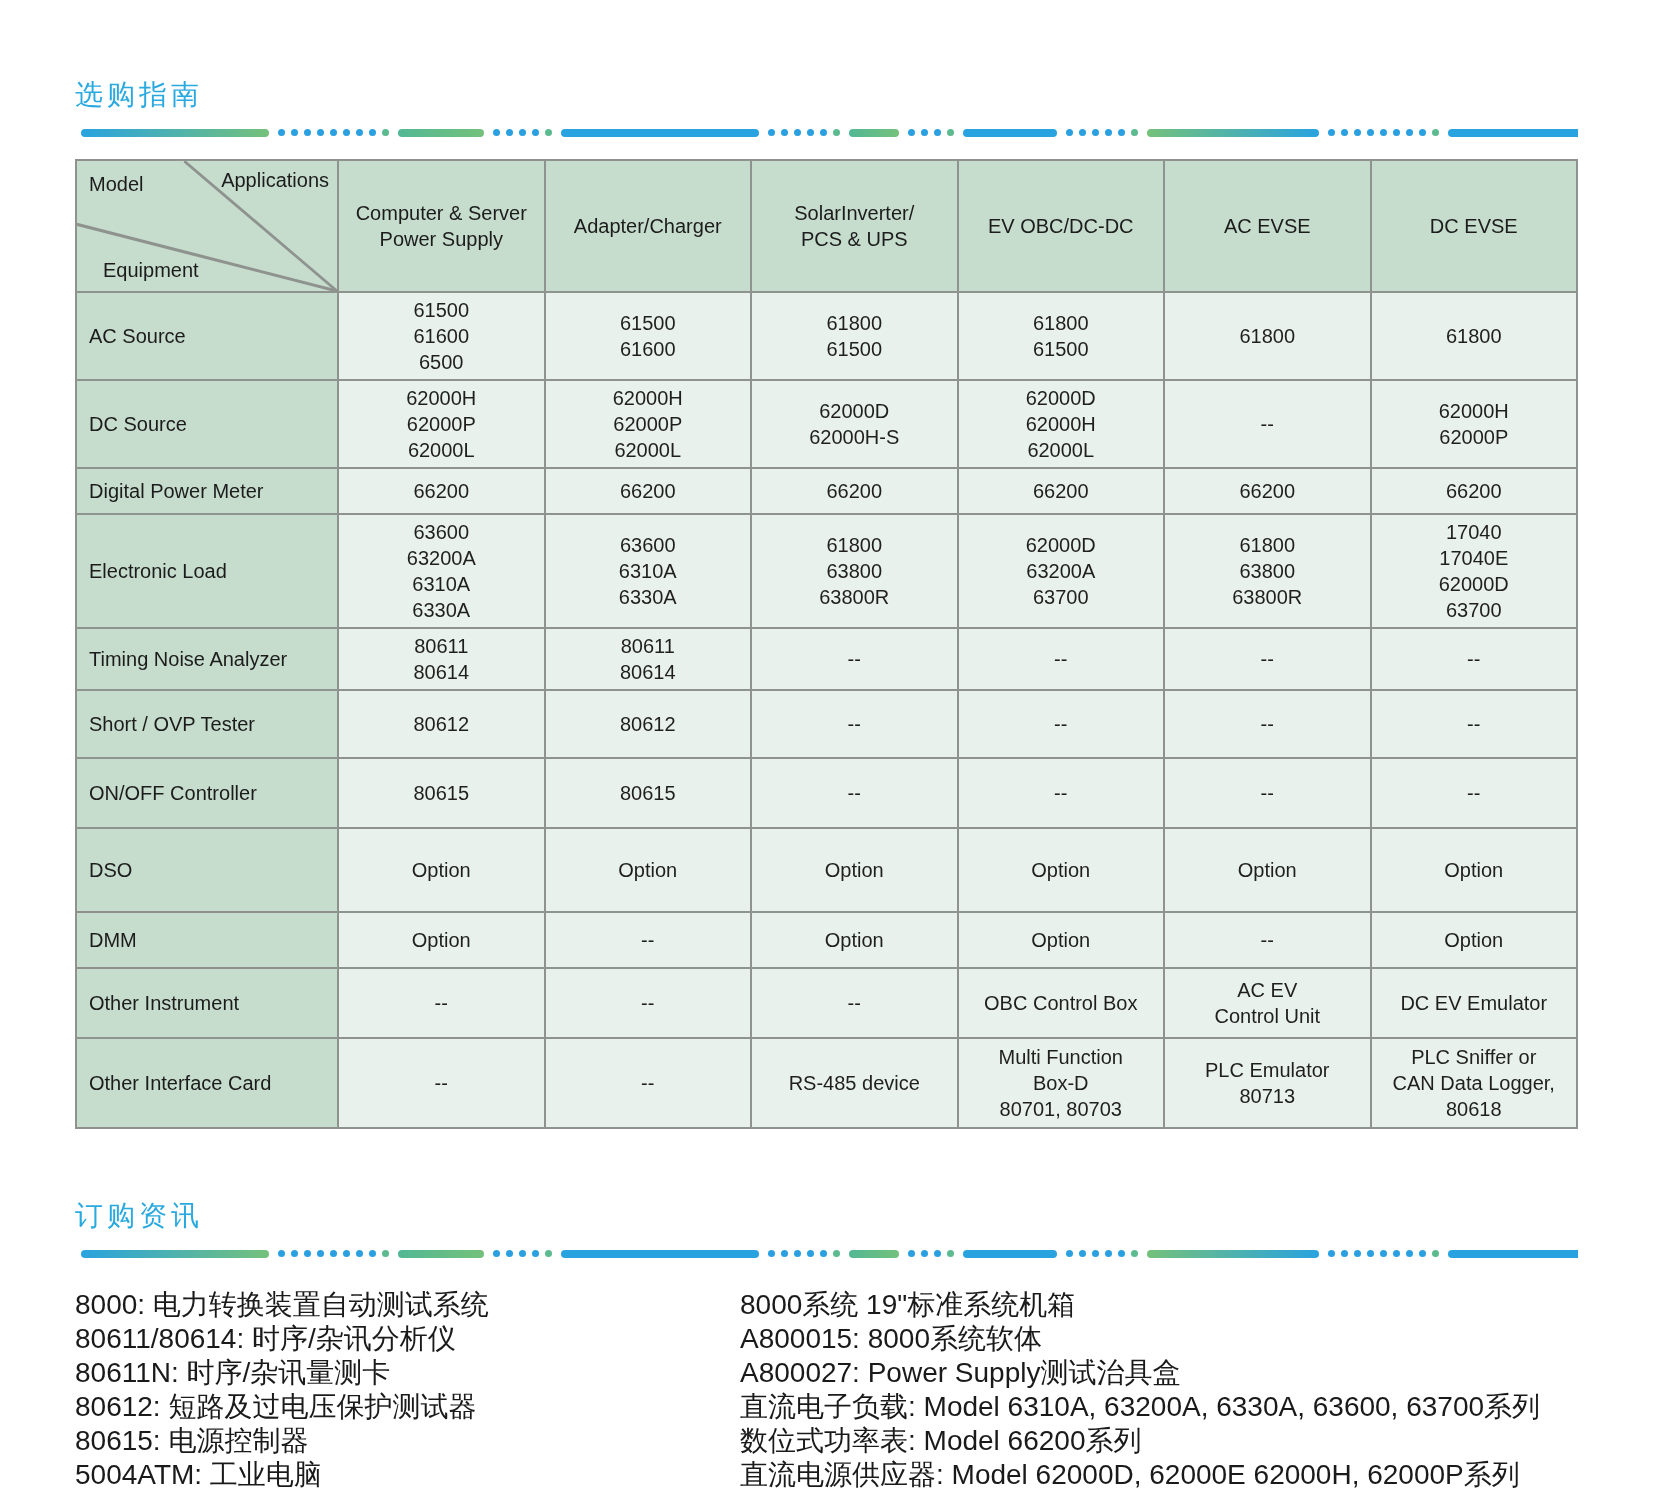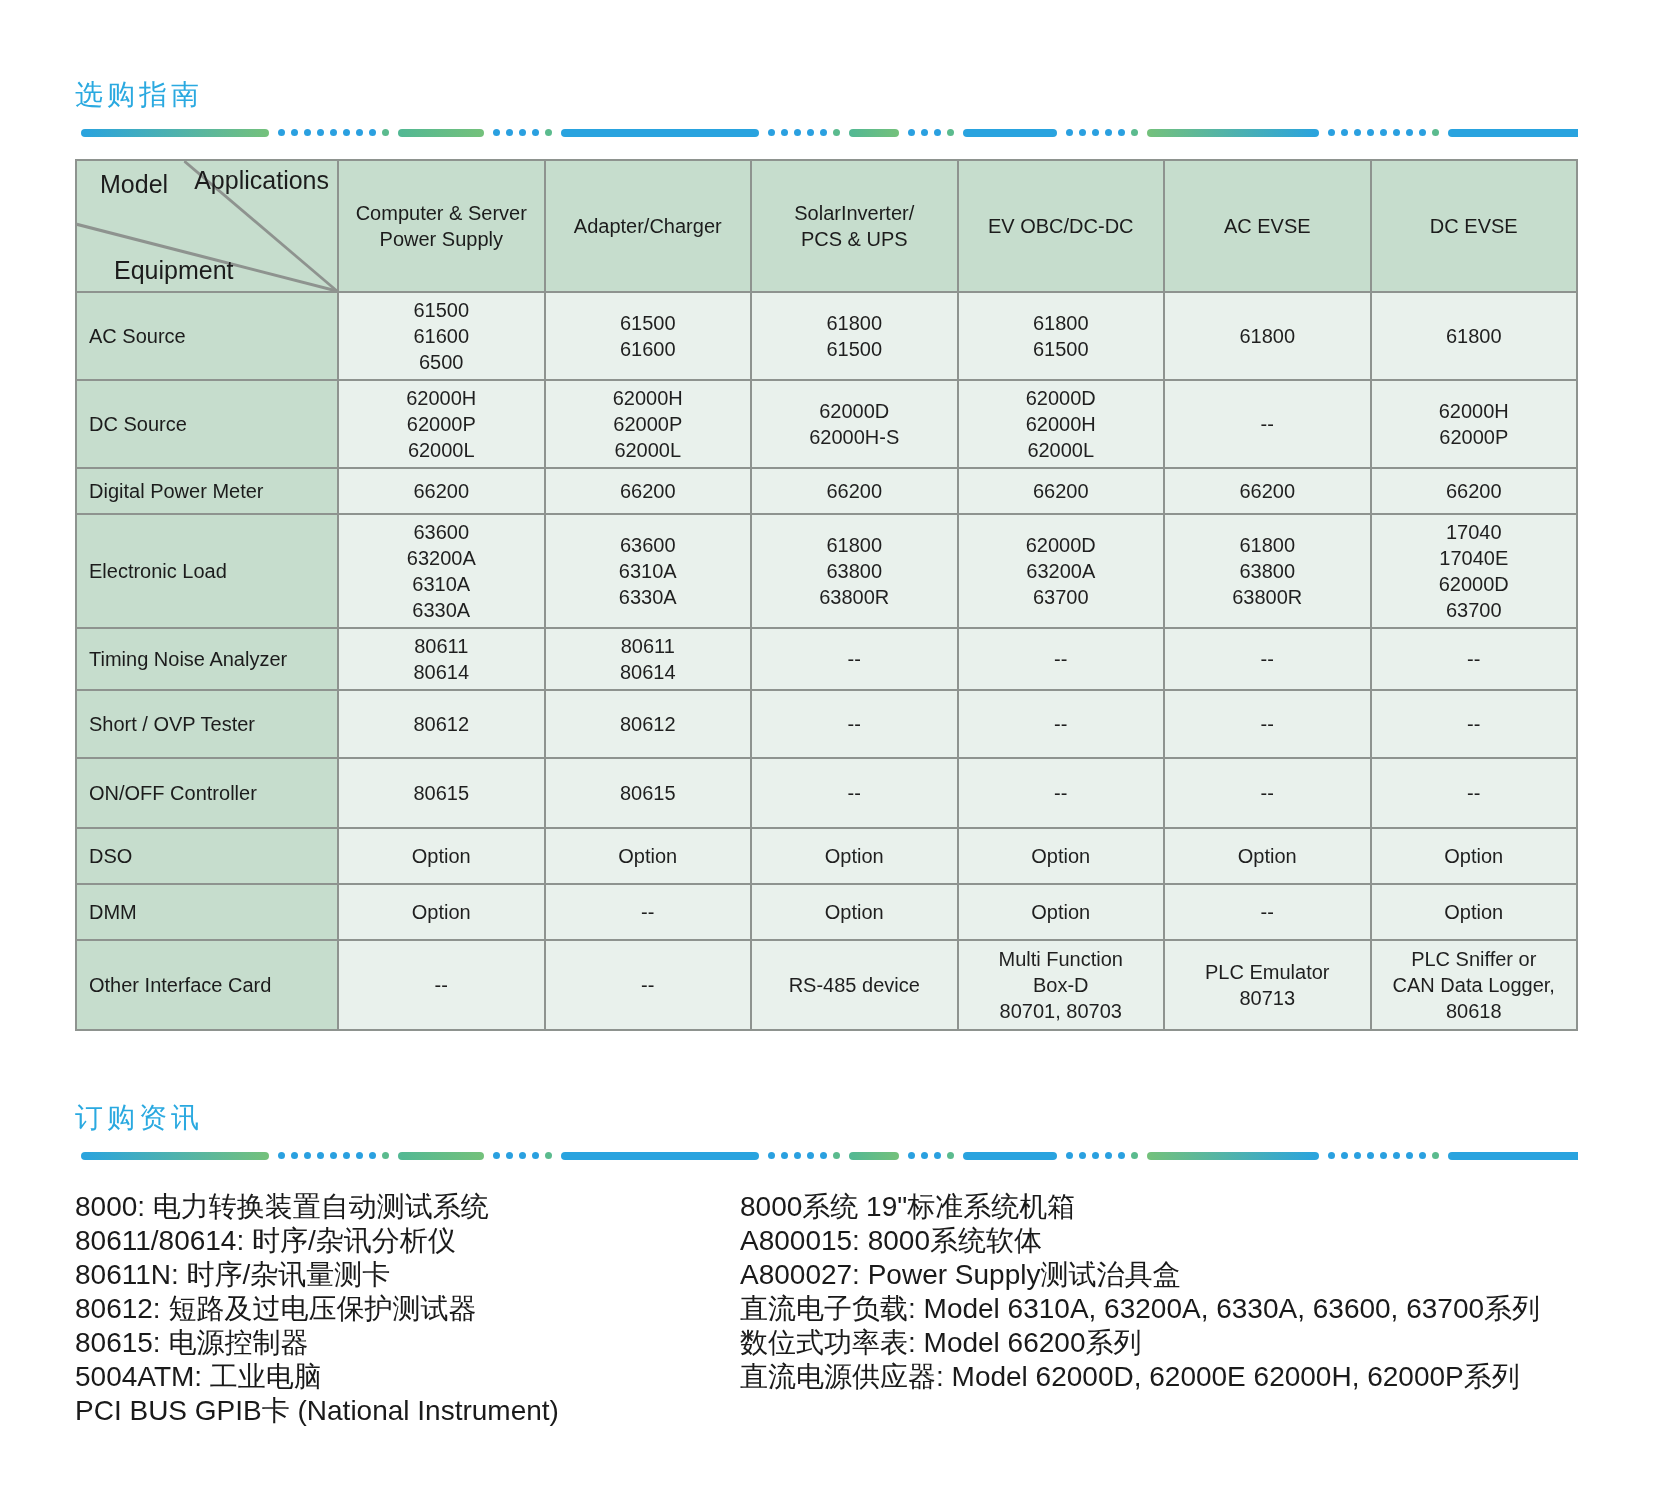--- a/index.html
+++ b/index.html
@@ -87,21 +87,21 @@
     text-align: left;
     padding-left: 12px;
     font-size: 20px;
   }
   th.corner {
     background: #c6ddcd;
     position: relative;
     padding: 0 !important;
   }
   th.corner svg { position: absolute; inset: 0; width: 100%; height: 100%; }
-  th.corner .lbl { position: absolute; font-size: 25px; margin-left: 11px; }
+  th.corner .lbl { position: absolute; font-size: 20px; }
   th.corner .lbl.model { left: 12px; top: 10px; }
   th.corner .lbl.apps { right: 8px; top: 6px; }
   th.corner .lbl.equip { left: 26px; bottom: 8px; }
 
   
   .ordering {
     display: flex;
     margin-top: 30px;
   }
   .ordering .col { flex: 0 0 auto; }
@@ -279,37 +279,47 @@
           </tr>
           <tr style="height: 70px;">
             <th class="rowlabel">ON/OFF  Controller</th>
             <td>80615</td>
             <td>80615</td>
             <td>--</td>
             <td>--</td>
             <td>--</td>
             <td>--</td>
           </tr>
-          <tr style="height: 56px;">
+          <tr style="height: 84px;">
             <th class="rowlabel">DSO</th>
             <td>Option</td>
             <td>Option</td>
             <td>Option</td>
             <td>Option</td>
             <td>Option</td>
             <td>Option</td>
           </tr>
           <tr style="height: 56px;">
             <th class="rowlabel">DMM</th>
             <td>Option</td>
             <td>--</td>
             <td>Option</td>
             <td>Option</td>
             <td>--</td>
             <td>Option</td>
+          </tr>
+          <tr style="height: 70px;">
+            <th class="rowlabel">Other  Instrument</th>
+            <td>--</td>
+            <td>--</td>
+            <td>--</td>
+            <td>OBC Control Box</td>
+            <td>AC EV
+Control Unit</td>
+            <td>DC EV Emulator</td>
           </tr>
           <tr style="height: 90px;">
             <th class="rowlabel">Other Interface  Card</th>
             <td>--</td>
             <td>--</td>
             <td>RS-485 device</td>
             <td>Multi Function
 Box-D
 80701, 80703</td>
             <td>PLC Emulator

